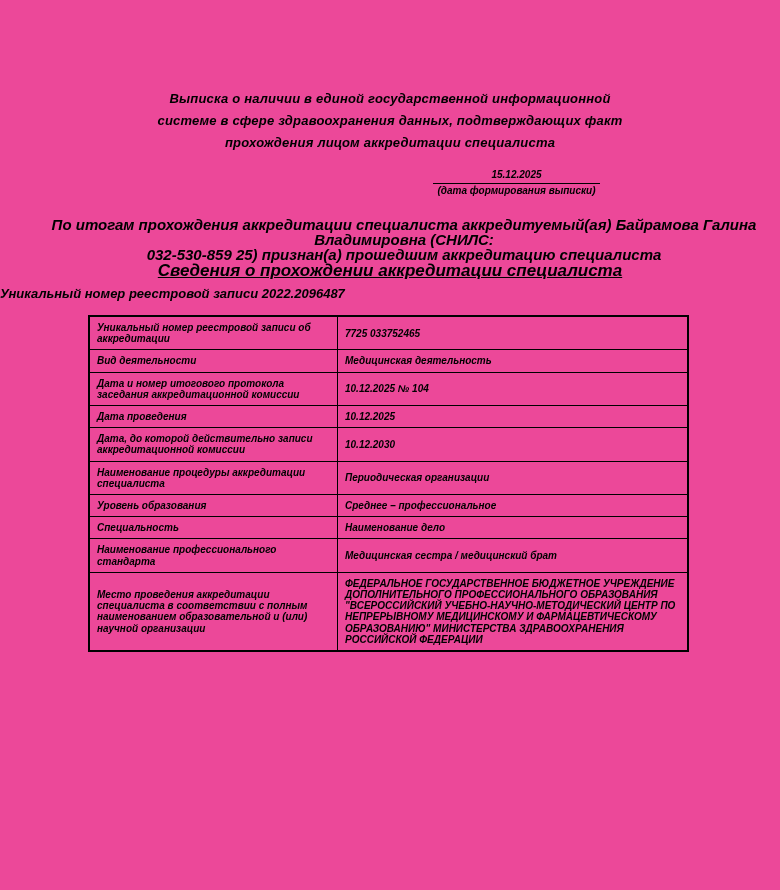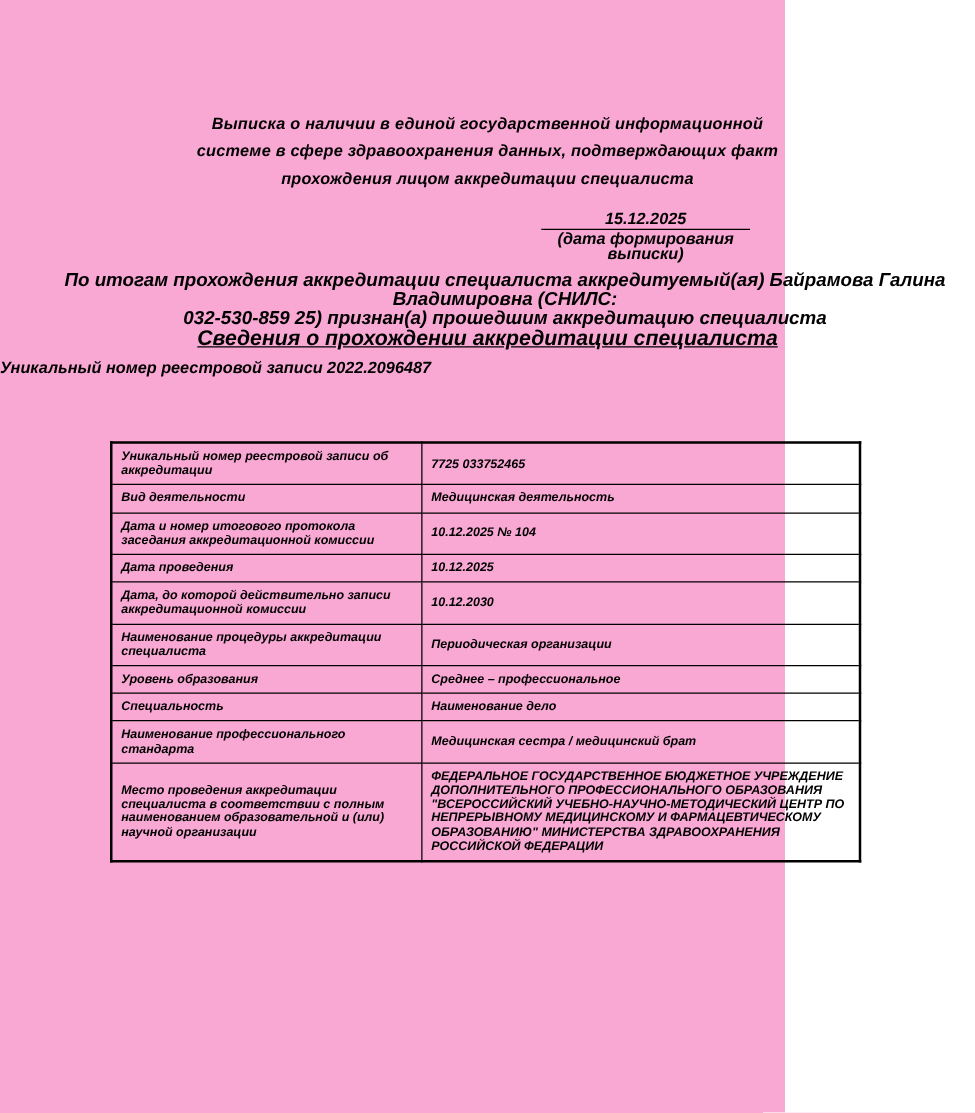--- a/index.html
+++ b/index.html
@@ -5,23 +5,23 @@
   html, body {
     margin: 0;
     padding: 0;
     background: #ffffff;
     width: 780px;
     height: 890px;
     overflow: hidden;
   }
   .page {
     position: relative;
-    width: 628px;
+    width: 780px;
     height: 890px;
-    background: #f9a8d4;
+    background: #ec4899;
     font-family: "Liberation Sans", sans-serif;
     font-weight: 700;
     font-style: italic;
     color: #000000;
     -webkit-font-smoothing: antialiased;
   }
   .doc-title {
     position: absolute;
     top: 88px;
     left: 0;
@@ -30,21 +30,21 @@
     font-size: 13px;
     line-height: 22px;
     letter-spacing: 0.2px;
   }
   .date-block {
     position: absolute;
     top: 168px;
     left: 433px;
     width: 167px;
     text-align: center;
-    font-size: 13px;
+    font-size: 10px;
   }
   .date-value {
     display: block;
     line-height: 13px;
     padding-bottom: 2px;
     border-bottom: 1.5px solid #000;
   }
   .date-caption {
     display: block;
     line-height: 12px;
@@ -82,21 +82,20 @@
     top: 315px;
     left: 88px;
     width: 601px;
     border-collapse: collapse;
     table-layout: fixed;
     font-size: 10px;
     line-height: 11.2px;
   }
   table.acc-table {
     border: 2px solid #000;
-    margin-top: 38px;
   }
   .acc-table td {
     border: 1px solid #000;
     padding: 5px 7px 5px 7px;
     vertical-align: middle;
     font-weight: 700;
     font-style: italic;
   }
   .acc-table td.cell-label { width: 233px; }
   .acc-table td.cell-value { }

